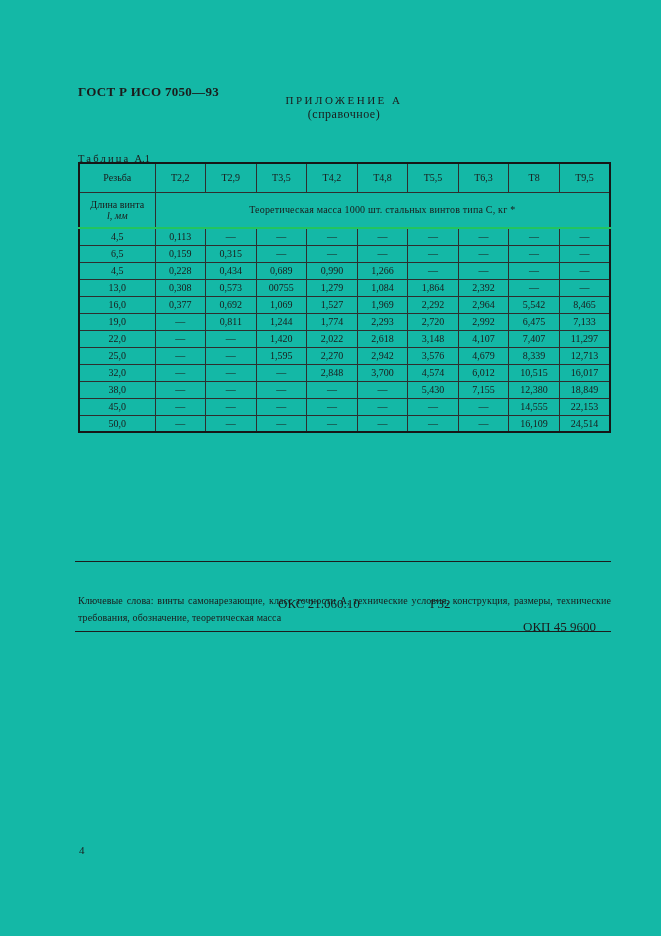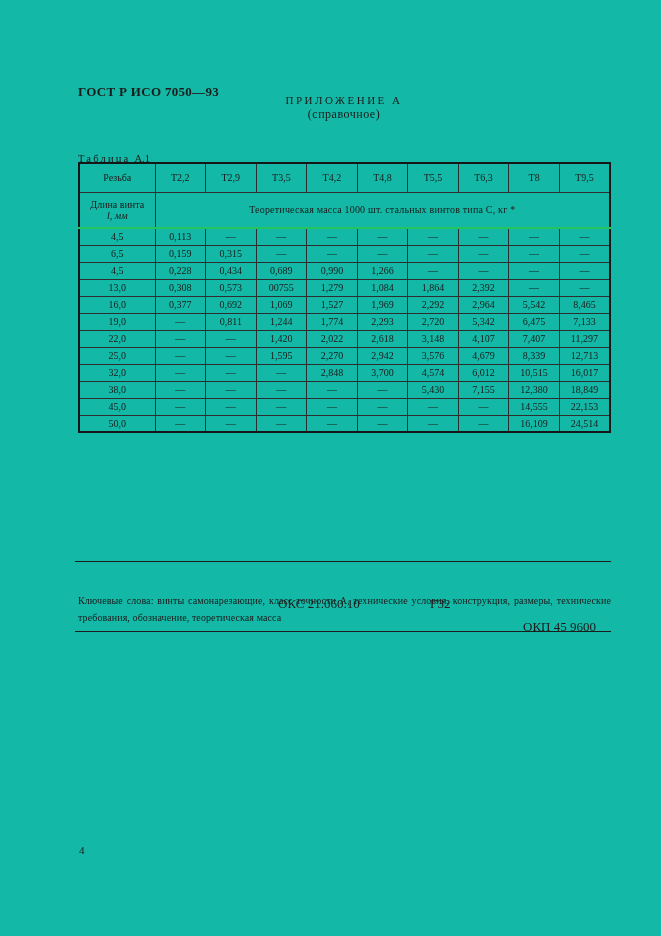--- a/index.html
+++ b/index.html
@@ -228,21 +228,21 @@
           <td>8,465</td>
         </tr>
         <tr>
           <td>19,0</td>
           <td>—</td>
           <td>0,811</td>
           <td>1,244</td>
           <td>1,774</td>
           <td>2,293</td>
           <td>2,720</td>
-          <td>5,342</td>
+          <td>2,992</td>
           <td>6,475</td>
           <td>7,133</td>
         </tr>
         <tr>
           <td>22,0</td>
           <td>—</td>
           <td>—</td>
           <td>1,420</td>
           <td>2,022</td>
           <td>2,618</td>

